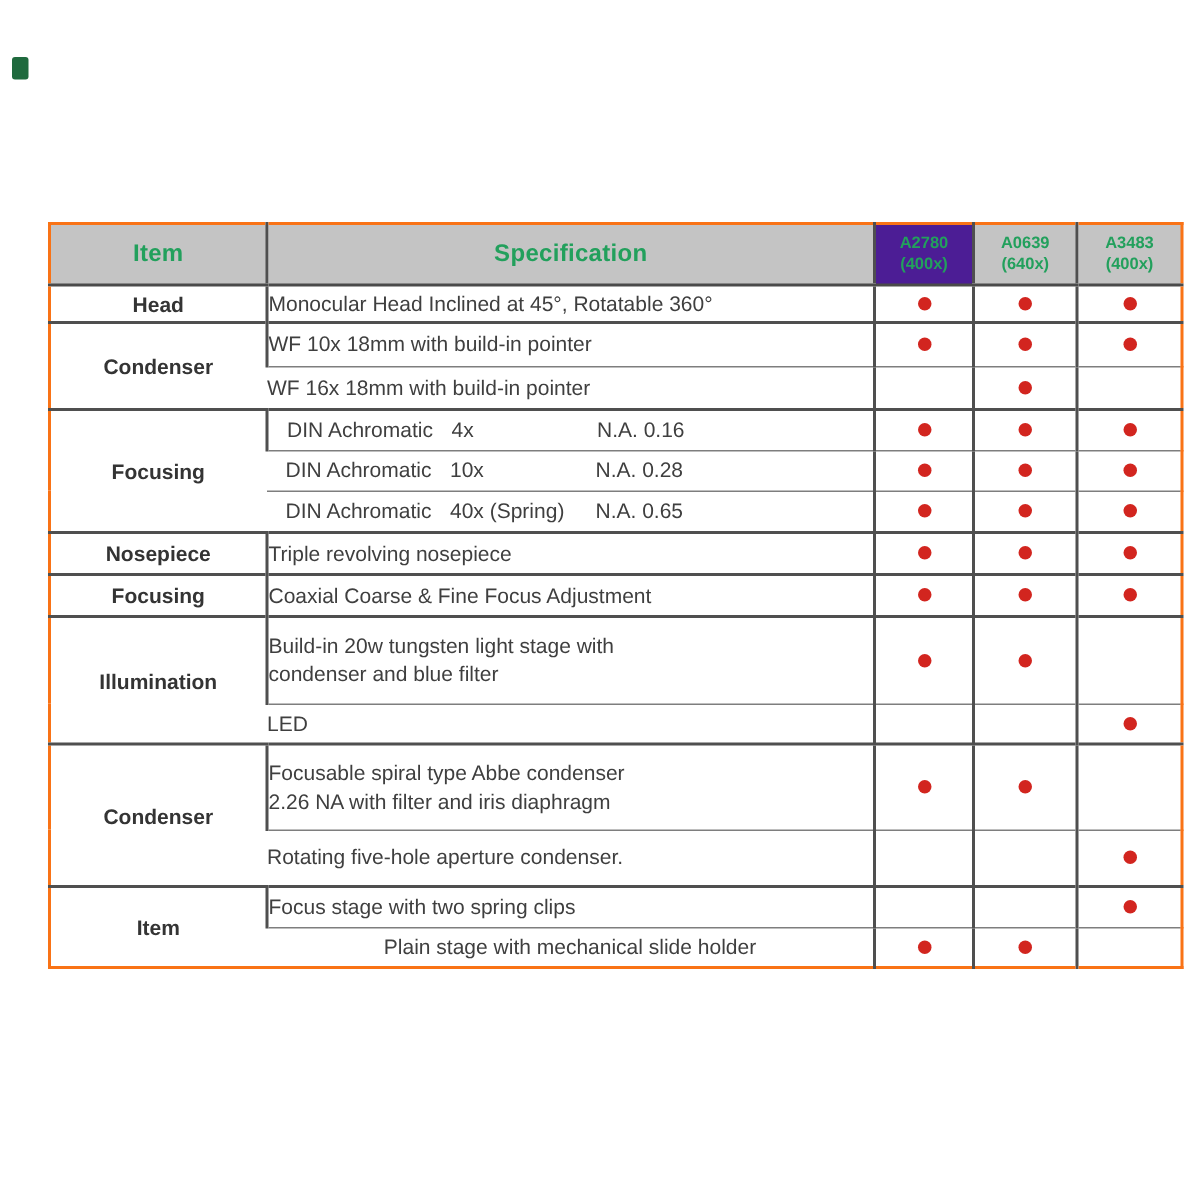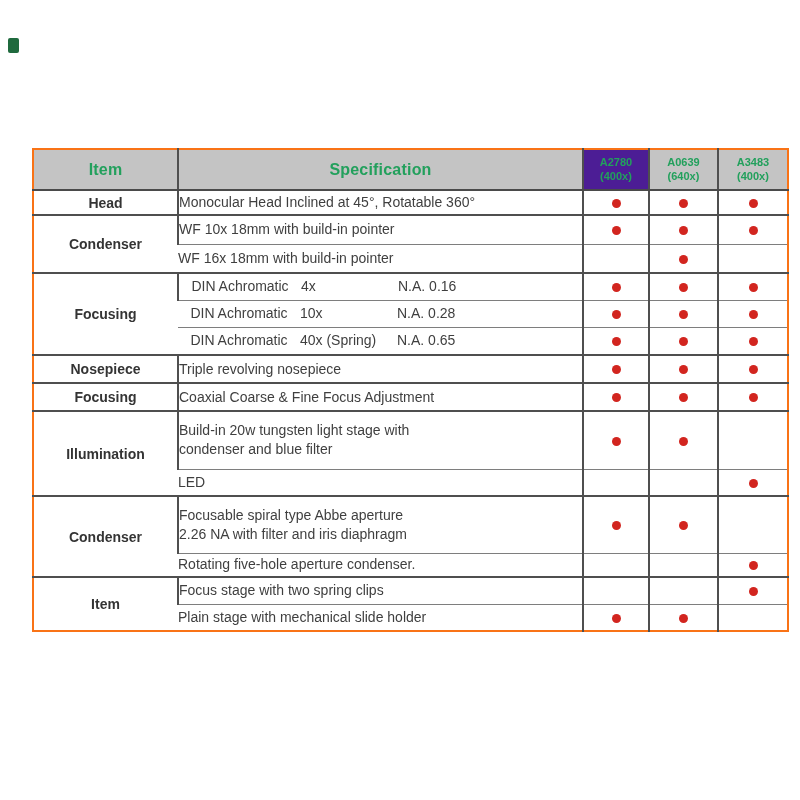--- a/index.html
+++ b/index.html
@@ -168,41 +168,41 @@
         </tr>
         <tr class="sub-row" style="height: 27px;">
           <td class="spec-cell">LED</td>
           <td class="dot-cell"></td>
           <td class="dot-cell"></td>
           <td class="dot-cell"><span class="dot" style="background: rgb(210, 37, 31);"></span></td>
         </tr>
         <tr class="group-start" style="height: 57px;">
           <td class="item-cell" rowspan="2">Condenser</td>
           <td class="spec-cell">
-            <div>Focusable spiral type Abbe aperture</div>
+            <div>Focusable spiral type Abbe condenser</div>
             <div>2.26 NA with filter and iris diaphragm</div>
           </td>
           <td class="dot-cell"><span class="dot" style="background: rgb(210, 37, 31);"></span></td>
           <td class="dot-cell"><span class="dot" style="background: rgb(210, 37, 31);"></span></td>
           <td class="dot-cell"></td>
         </tr>
-        <tr class="sub-row" style="height: 24px;">
+        <tr class="sub-row" style="height: 38px;">
           <td class="spec-cell">Rotating five-hole aperture condenser.</td>
           <td class="dot-cell"></td>
           <td class="dot-cell"></td>
           <td class="dot-cell"><span class="dot" style="background: rgb(210, 37, 31);"></span></td>
         </tr>
         <tr class="group-start" style="height: 27px;">
           <td class="item-cell" rowspan="2">Item</td>
           <td class="spec-cell">Focus stage with two spring clips</td>
           <td class="dot-cell"></td>
           <td class="dot-cell"></td>
           <td class="dot-cell"><span class="dot" style="background: rgb(210, 37, 31);"></span></td>
         </tr>
-        <tr class="sub-row" style="height: 27px;">
+        <tr class="sub-row" style="height: 27px; text-align: center;">
           <td class="spec-cell">Plain stage with mechanical slide holder</td>
           <td class="dot-cell"><span class="dot" style="background: rgb(210, 37, 31);"></span></td>
           <td class="dot-cell"><span class="dot" style="background: rgb(210, 37, 31);"></span></td>
           <td class="dot-cell"></td>
         </tr>
       </tbody>
   </table>
 
 </div>
 

